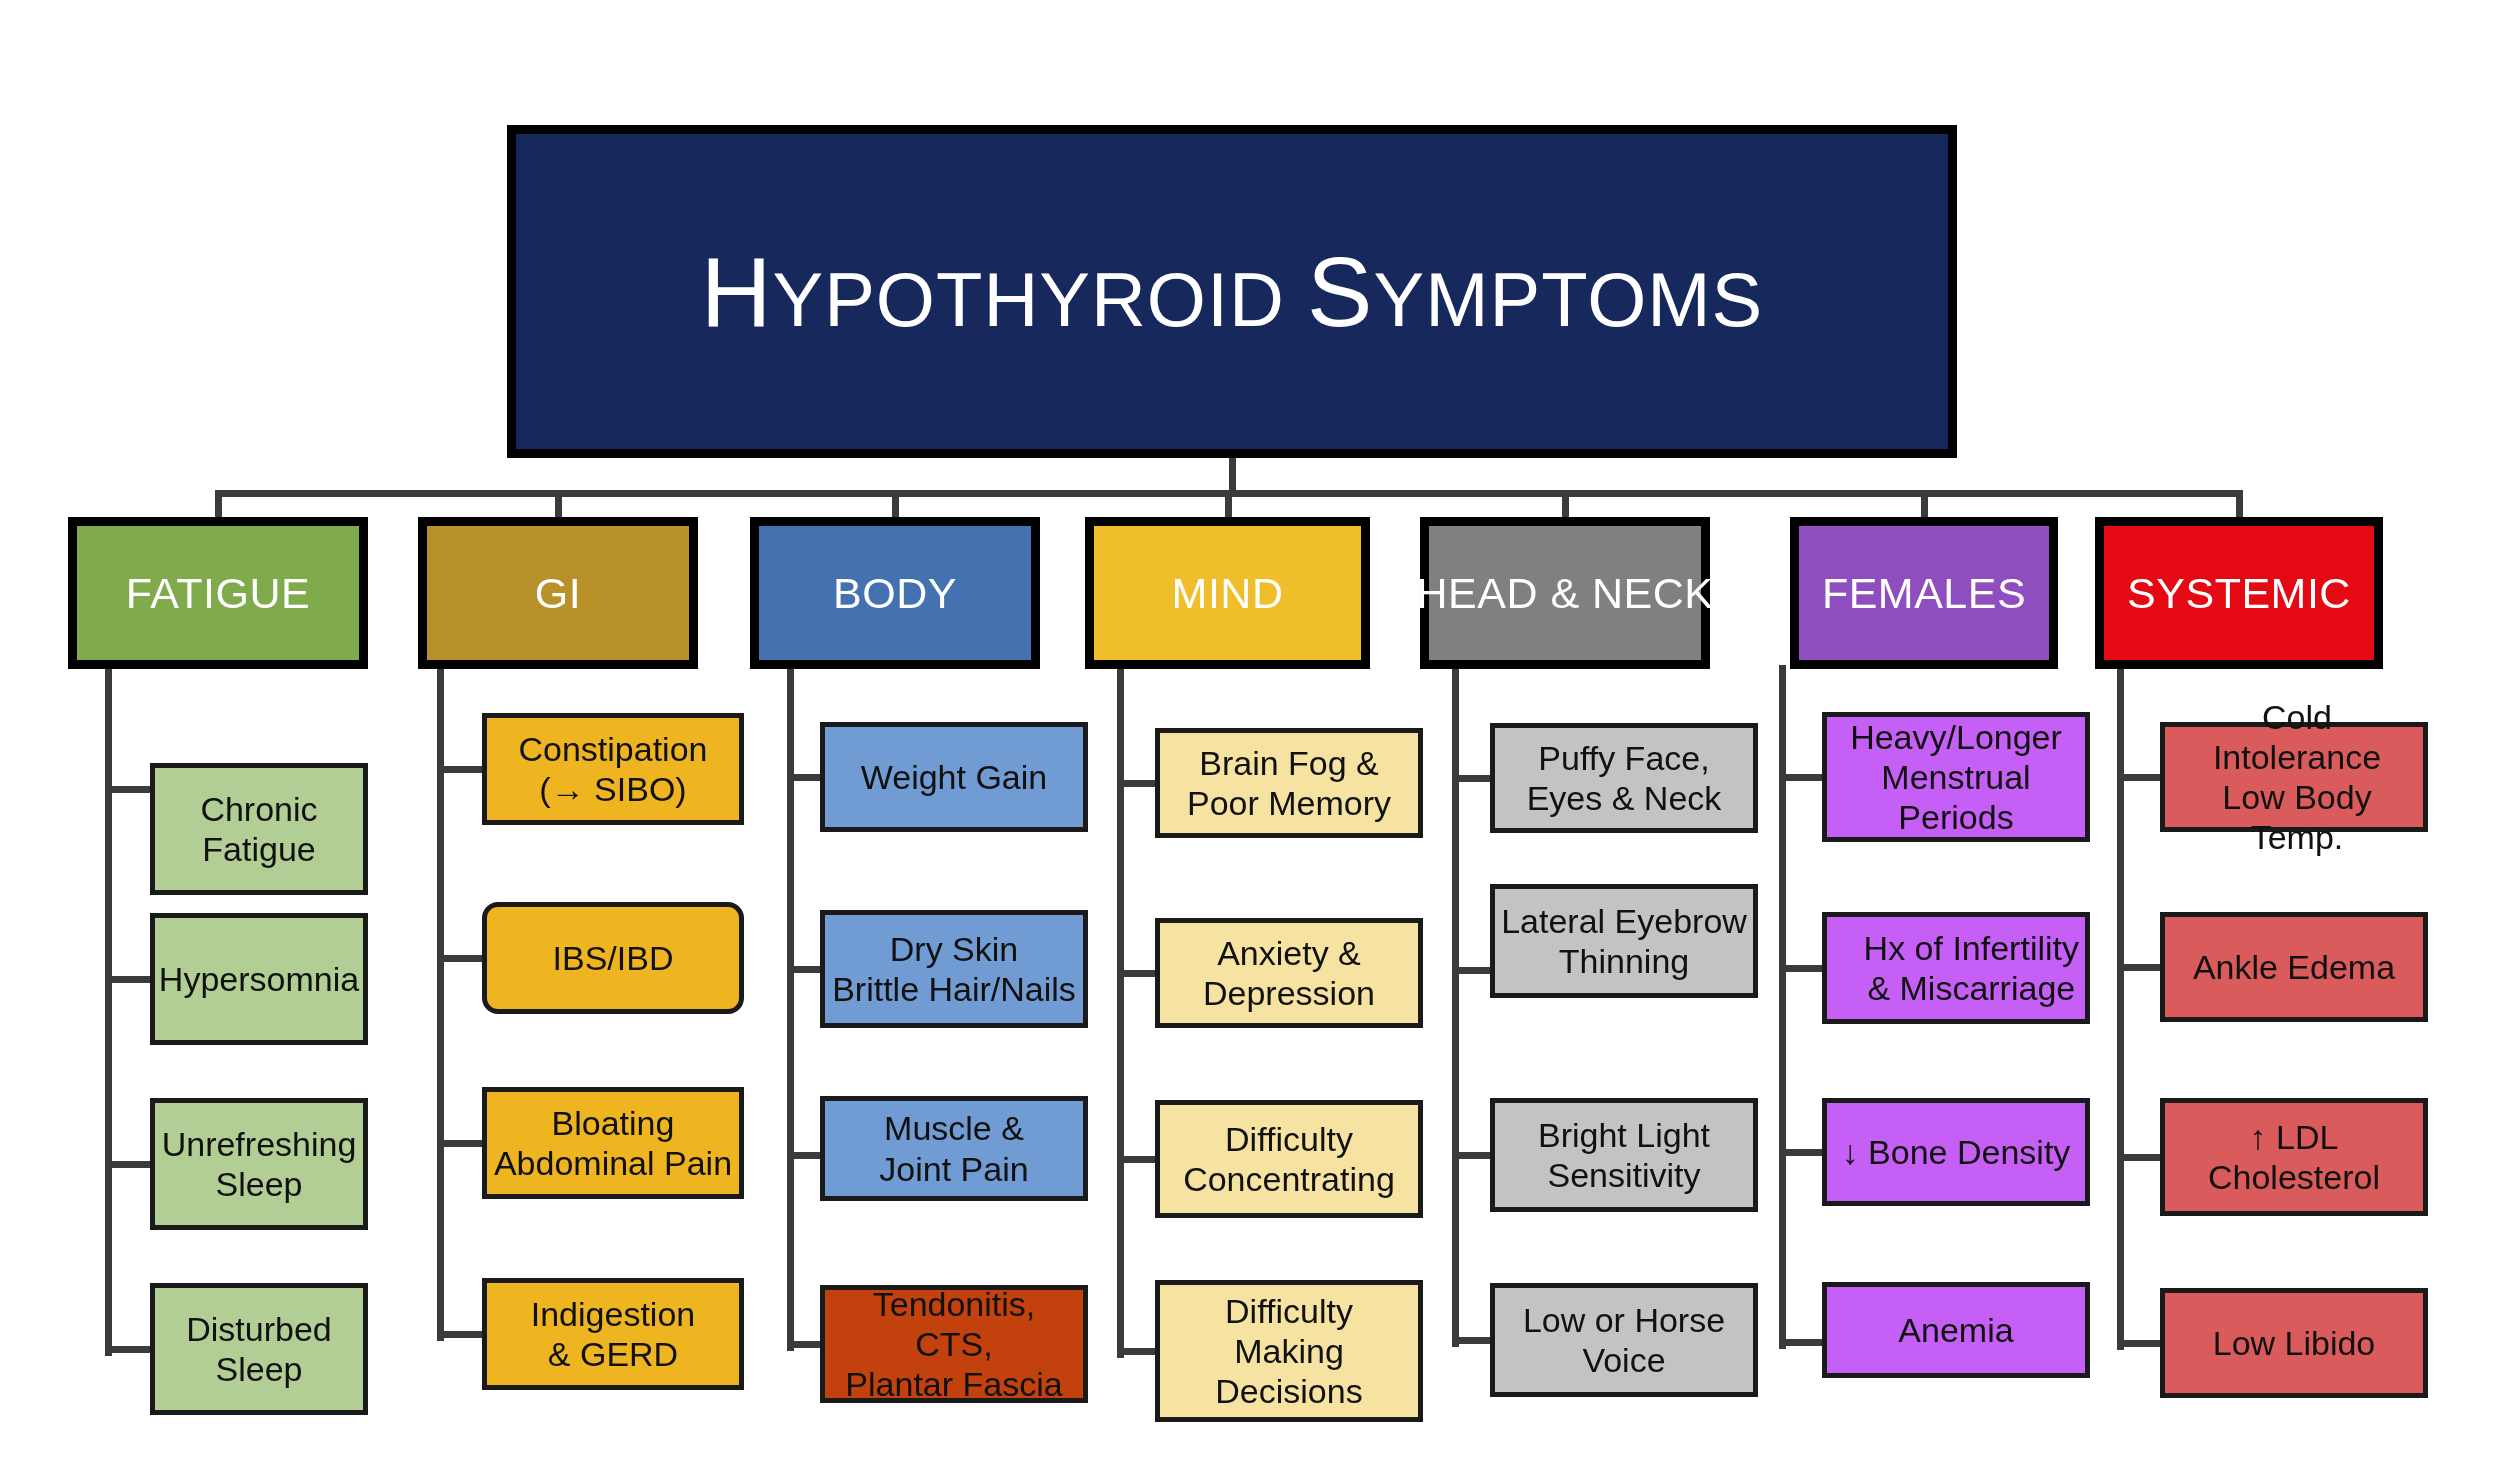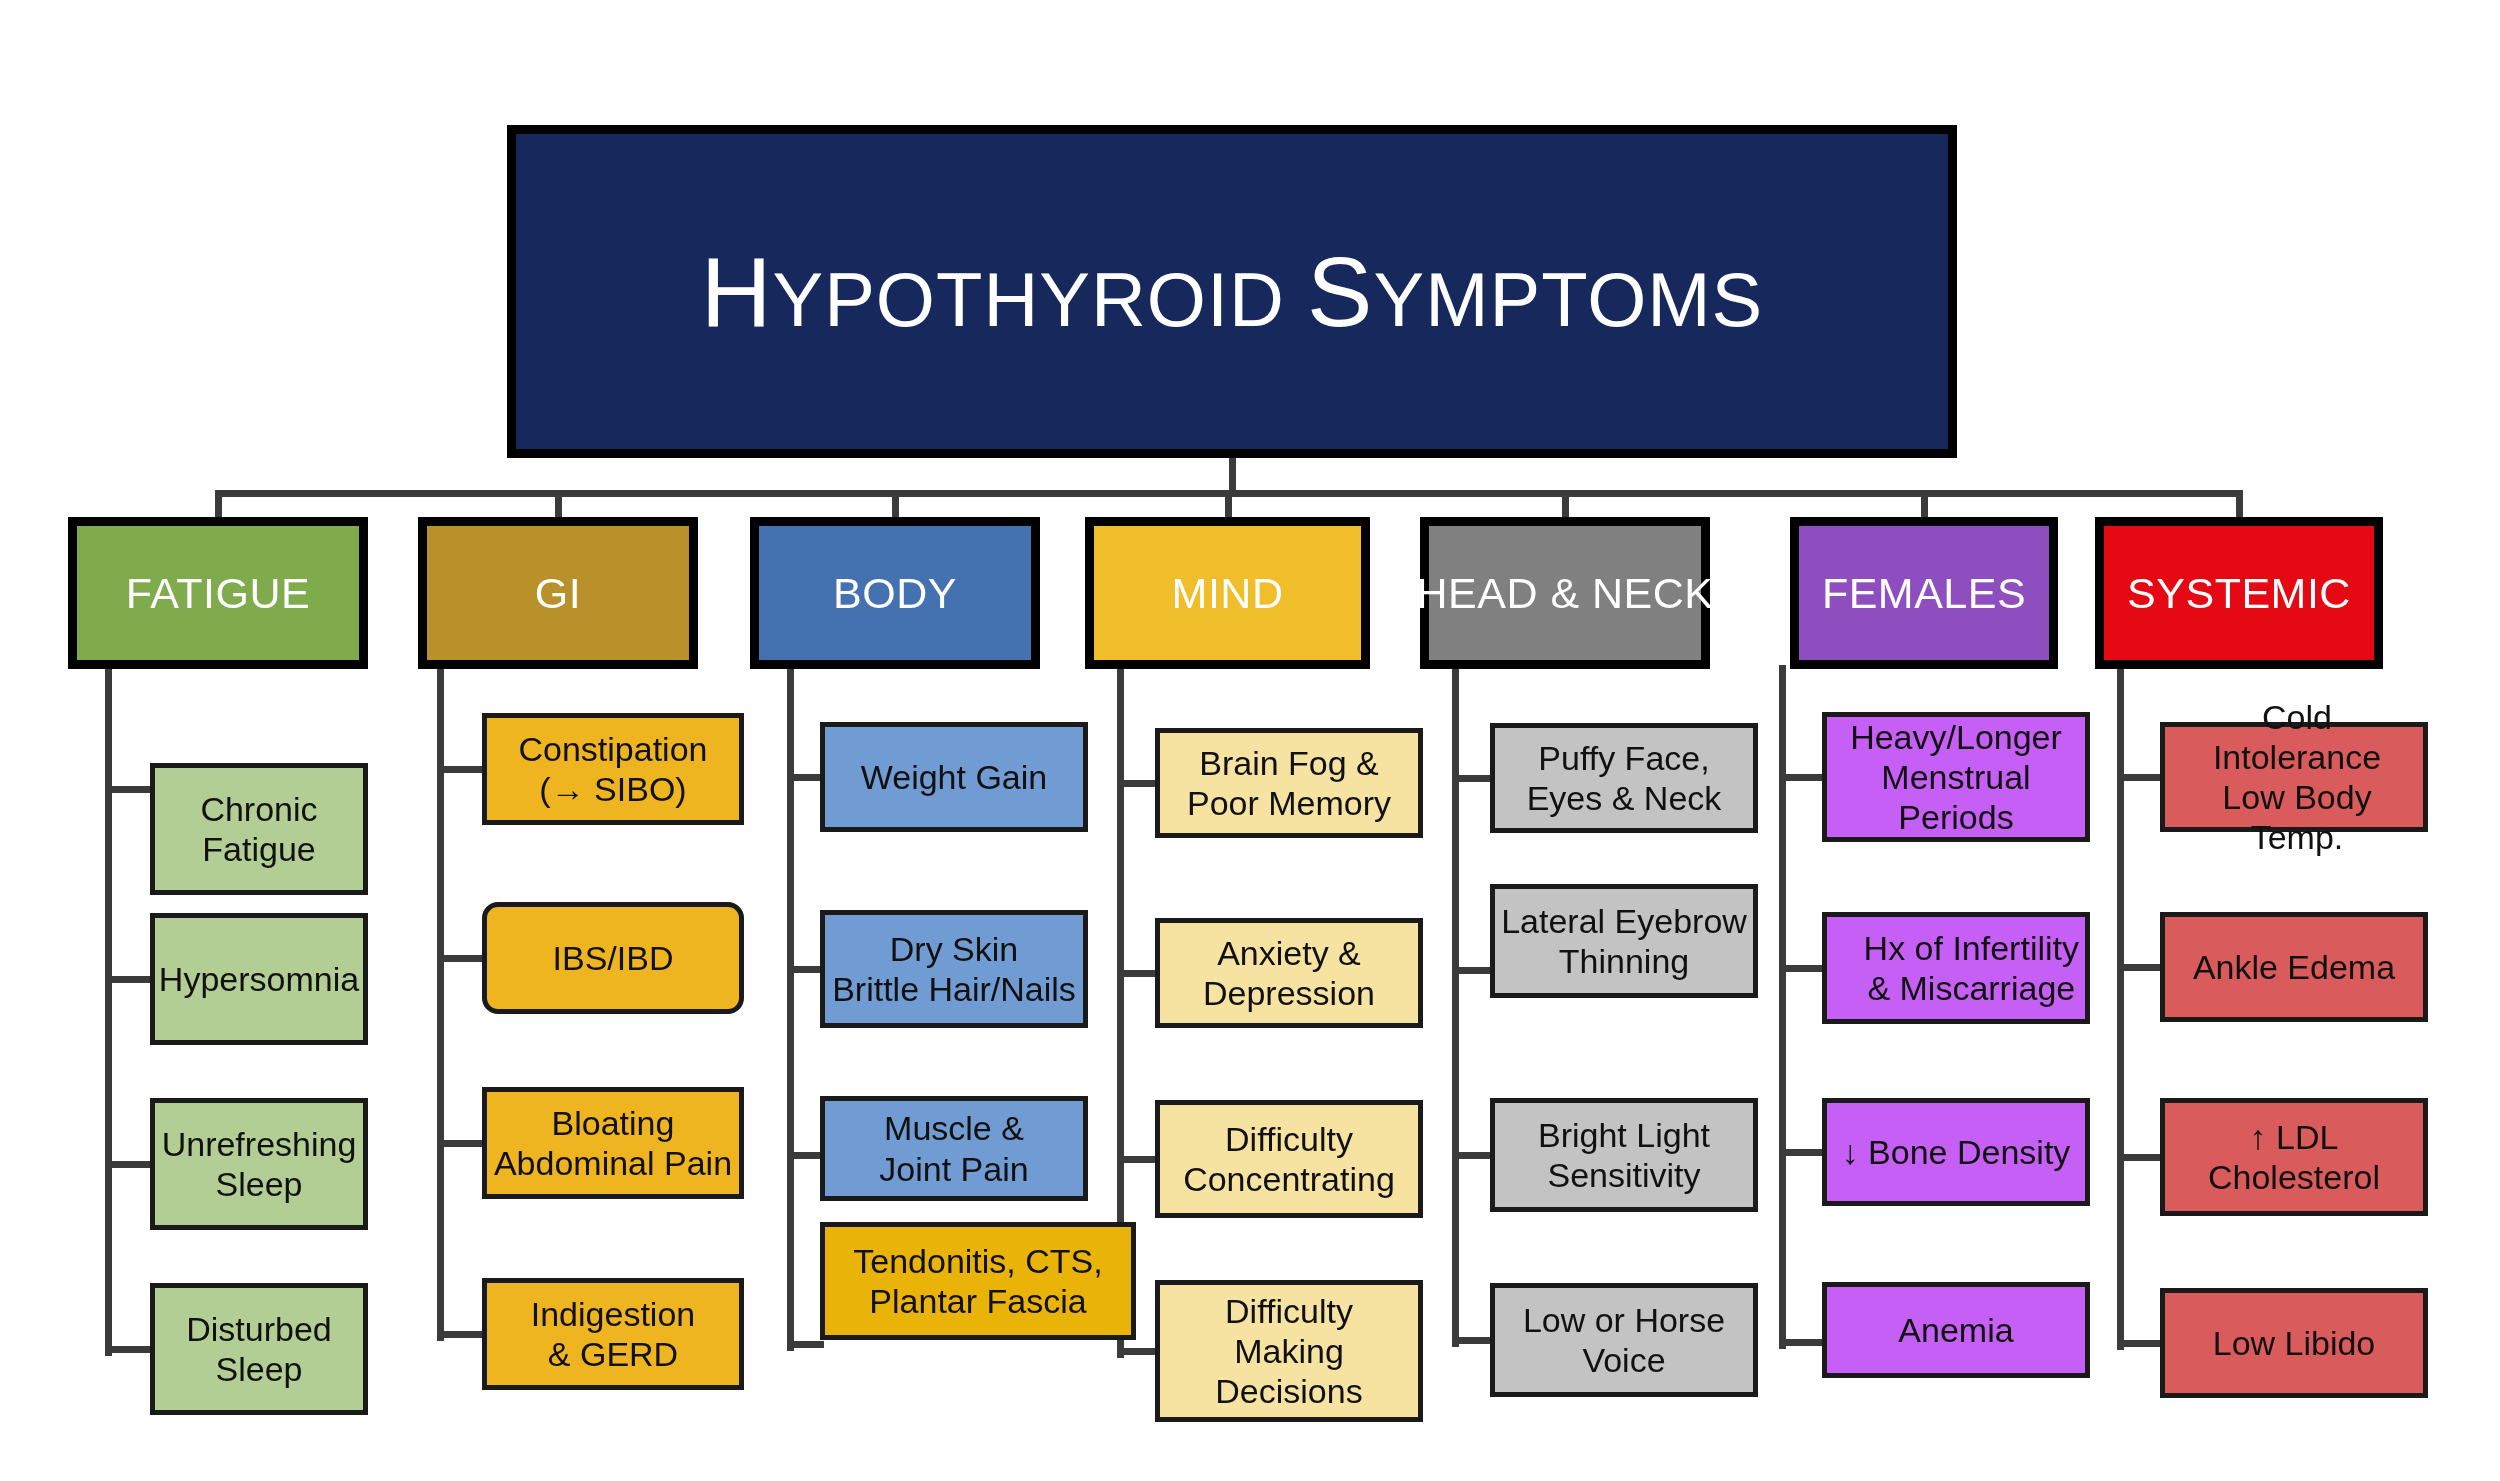--- a/index.html
+++ b/index.html
@@ -192,21 +192,21 @@
         <div class="item-label">Weight Gain</div>
       </div>
       <div class="item-box" style="left: 820px; top: 910px; width: 268px; height: 118px; background: rgb(113, 155, 211);">
         <div class="item-label">Dry Skin
 Brittle Hair/Nails</div>
       </div>
       <div class="item-box" style="left: 820px; top: 1096px; width: 268px; height: 105px; background: rgb(113, 155, 211);">
         <div class="item-label">Muscle &amp;
 Joint Pain</div>
       </div>
-      <div class="item-box" style="left: 820px; top: 1222px; width: 316px; height: 118px; background: #eab308;">
+      <div class="item-box" style="left: 820px; top: 1285px; width: 268px; height: 118px; background: #c2410c;">
         <div class="item-label">Tendonitis, CTS,
 Plantar Fascia</div>
       </div>
       <div class="cat-header" style="left: 1085px; width: 285px; background: rgb(240, 190, 42);">
         <div class="cat-label">MIND</div>
       </div>
       <div class="item-box" style="left: 1155px; top: 728px; width: 268px; height: 110px; background: rgb(246, 227, 162);">
         <div class="item-label">Brain Fog &amp;
 Poor Memory</div>
       </div>

